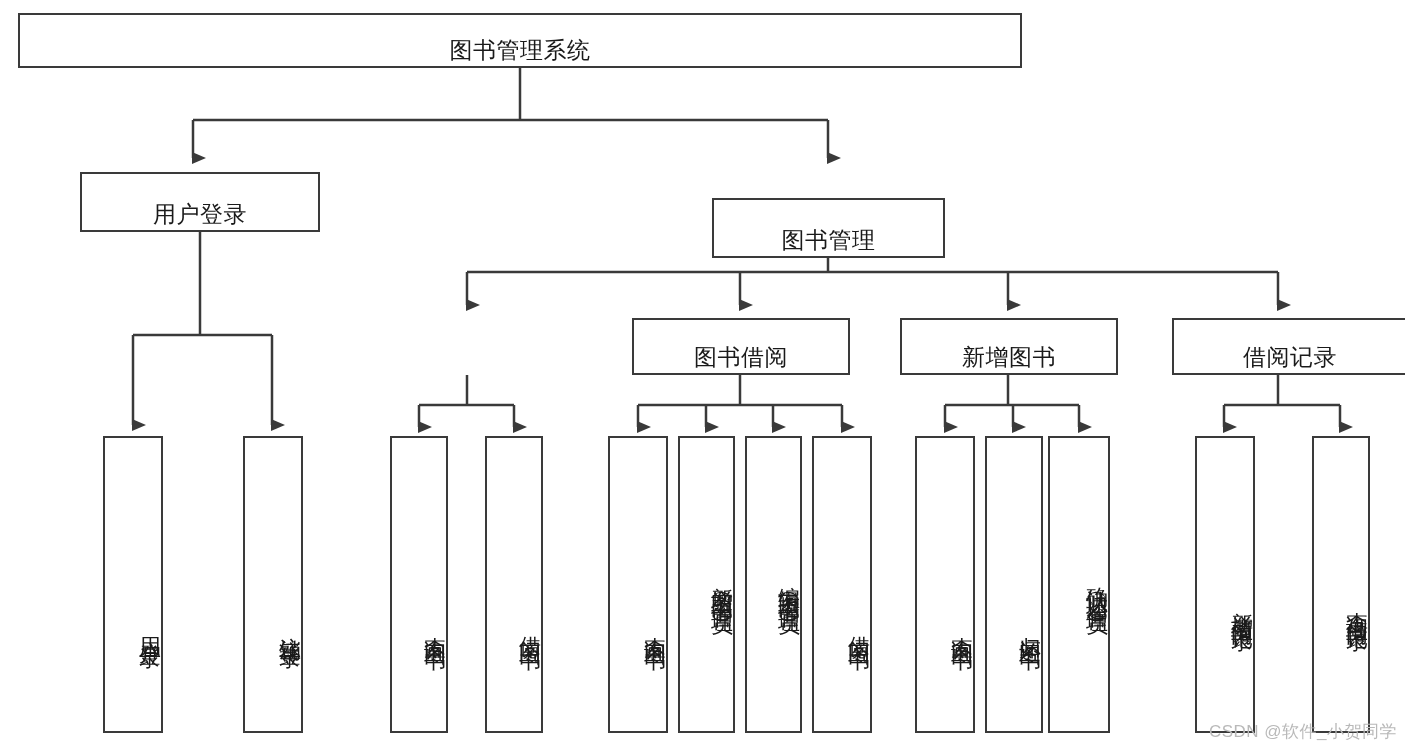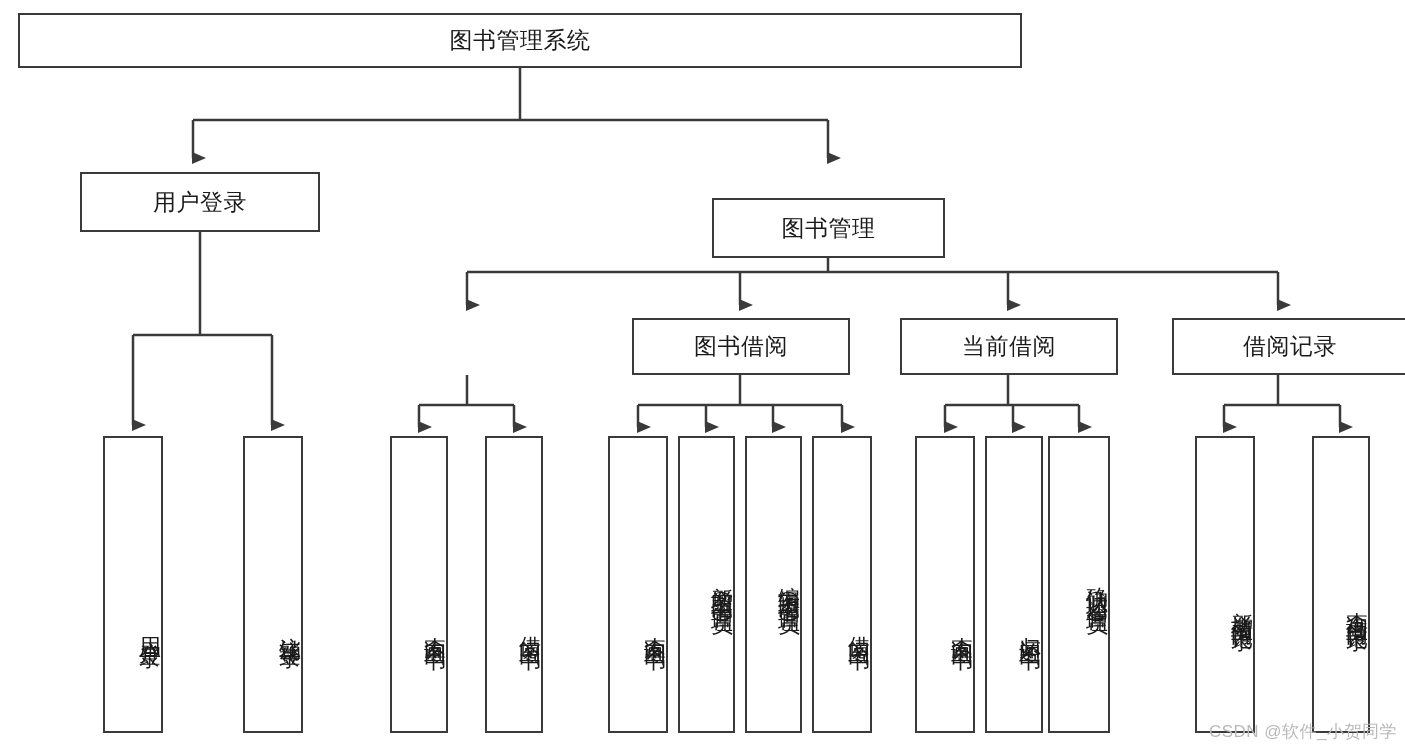--- a/index.html
+++ b/index.html
@@ -16,21 +16,21 @@
     height: 747px;
     background: #ffffff;
     overflow: hidden;
   }
   .node {
     position: absolute;
     box-sizing: border-box;
     border: 2.5px solid #3a3a3a;
     background: #ffffff;
     display: flex;
-    align-items: center;
+    align-items: flex-end;
     justify-content: center;
     color: #1a1a1a;
   }
   .node.horizontal {
     font-size: 23px;
     letter-spacing: 0.5px;
   }
   .node.vertical {
     font-size: 22px;
     writing-mode: vertical-rl;
@@ -135,21 +135,21 @@
     <span class="label">用户登录</span>
   </div>
   <div class="node horizontal" style="left:712px; top:172px; width:233px; height:60px;margin-top:26px;">
     <span class="label">图书管理</span>
   </div>
 
   <div class="node horizontal" style="left:632px; top:318px; width:218px; height:57px;">
     <span class="label">图书借阅</span>
   </div>
   <div class="node horizontal" style="left:900px; top:318px; width:218px; height:57px;">
-    <span class="label">当前借阅</span>
+    <span class="label">新增图书</span>
   </div>
   <div class="node horizontal" style="left:1172px; top:318px; width:236px; height:57px;">
     <span class="label">借阅记录</span>
   </div>
 
   <div class="node vertical" style="left:103px; top:436px; width:60px; height:297px; padding-top:84px;">
     <span class="label">用户登录</span>
   </div>
   <div class="node vertical" style="left:243px; top:436px; width:60px; height:297px; padding-top:84px;">
     <span class="label">注销登录</span>

